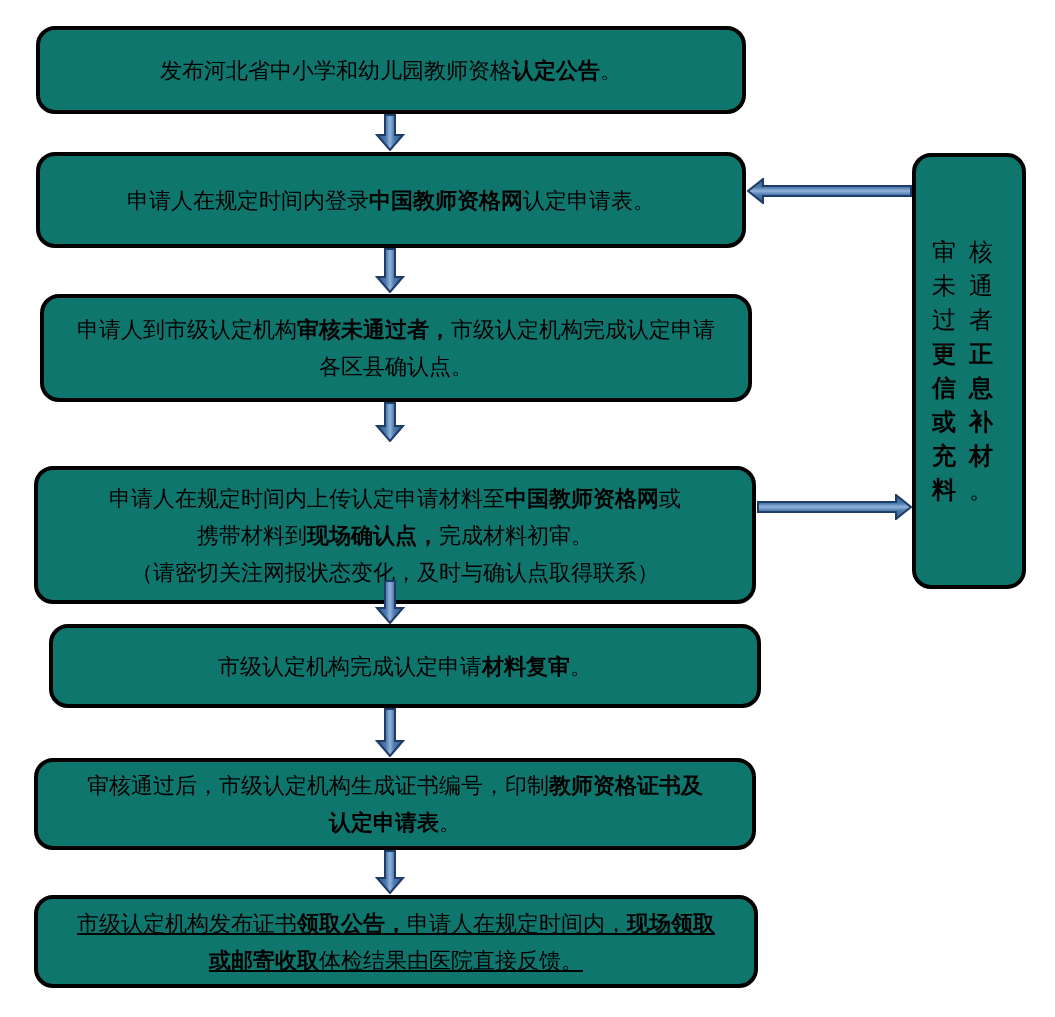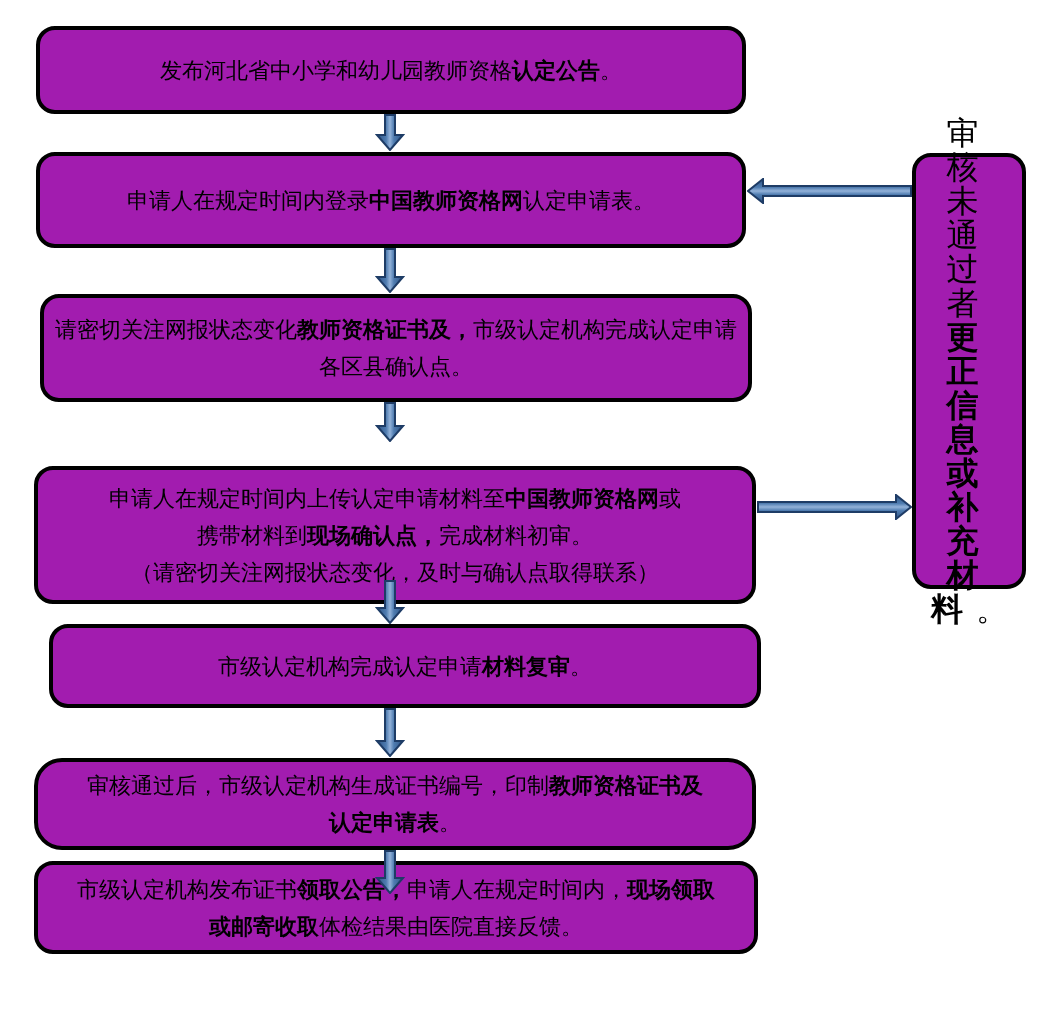--- a/index.html
+++ b/index.html
@@ -9,35 +9,35 @@
     background:#ffffff;
     font-family:"Liberation Serif","DejaVu Serif",serif;
     color:#000;
     overflow:hidden;
   }
   .box{
     position:absolute;
     box-sizing:border-box;
     border:4px solid #000;
     border-radius:19px;
-    background:#a21caf;
+    background:#0f766e;
     display:flex;
     flex-direction:column;
     justify-content:center;
     align-items:center;
   }
   .line{
     font-size:22px;
     line-height:37px;
     text-align:center;
     white-space:nowrap;
   }
   .b{font-weight:700;}
   .side-text{
-    font-size:32px;
+    font-size:24px;
     line-height:34px;
     letter-spacing:13px;
     width:76px;
     word-break:break-all;
     text-align:center;
   }
   .arrow{position:absolute;display:block;}
 </style>
 </head>
 <body>
@@ -46,40 +46,40 @@
 
   <div class="box" style="left:36px;top:26px;width:710px;height:88px;">
     <div class="line"><span>发布河北省中小学和幼儿园教师资格</span><span class="b">认定公告</span><span>。</span></div>
   </div>
 
   <div class="box" style="left:36px;top:152px;width:710px;height:96px;">
     <div class="line"><span>申请人在规定时间内登录</span><span class="b">中国教师资格网</span><span>认定申请表。</span></div>
   </div>
 
   <div class="box" style="left:40px;top:294px;width:712px;height:108px;">
-    <div class="line"><span>请密切关注网报状态变化</span><span class="b">教师资格证书及，</span><span>市级认定机构完成认定申请</span></div>
+    <div class="line"><span>申请人到市级认定机构</span><span class="b">审核未通过者，</span><span>市级认定机构完成认定申请</span></div>
     <div class="line"><span>各区县确认点。</span></div>
   </div>
 
   <div class="box" style="left:34px;top:466px;width:722px;height:138px;">
     <div class="line"><span>申请人在规定时间内上传认定申请材料至</span><span class="b">中国教师资格网</span><span>或</span></div>
     <div class="line"><span>携带材料到</span><span class="b">现场确认点，</span><span>完成材料初审。</span></div>
     <div class="line"><span>（请密切关注网报状态变化，及时与确认点取得联系）</span></div>
   </div>
 
   <div class="box" style="left:49px;top:624px;width:712px;height:84px;">
     <div class="line"><span>市级认定机构完成认定申请</span><span class="b">材料复审</span><span>。</span></div>
   </div>
 
-  <div class="box" style="left:34px;top:758px;width:722px;height:92px;border-radius:28px;">
+  <div class="box" style="left:34px;top:758px;width:722px;height:92px;">
     <div class="line"><span>审核通过后，市级认定机构生成证书编号，印制</span><span class="b">教师资格证书及</span></div>
     <div class="line"><span class="b">认定申请表</span><span>。</span></div>
   </div>
 
-  <div class="box" style="left:34px;top:861px;width:724px;height:93px;">
+  <div class="box" style="left:34px;top:895px;width:724px;height:93px;text-decoration:underline;">
     <div class="line"><span>市级认定机构发布证书</span><span class="b">领取公告，</span><span>申请人在规定时间内，</span><span class="b">现场领取</span></div>
     <div class="line"><span class="b">或邮寄收取</span><span>体检结果由医院直接反馈。</span></div>
   </div>
 
   <div class="box" style="left:912px;top:153px;width:114px;height:436px;">
     <div class="side-text"><span>审核未通过者</span><span class="b">更正信息或补充材料</span><span>。</span></div>
   </div>
 
   <svg class="arrow" style="left:375px;top:114px;" width="30" height="37" viewBox="0 0 30 37">
     <defs>

